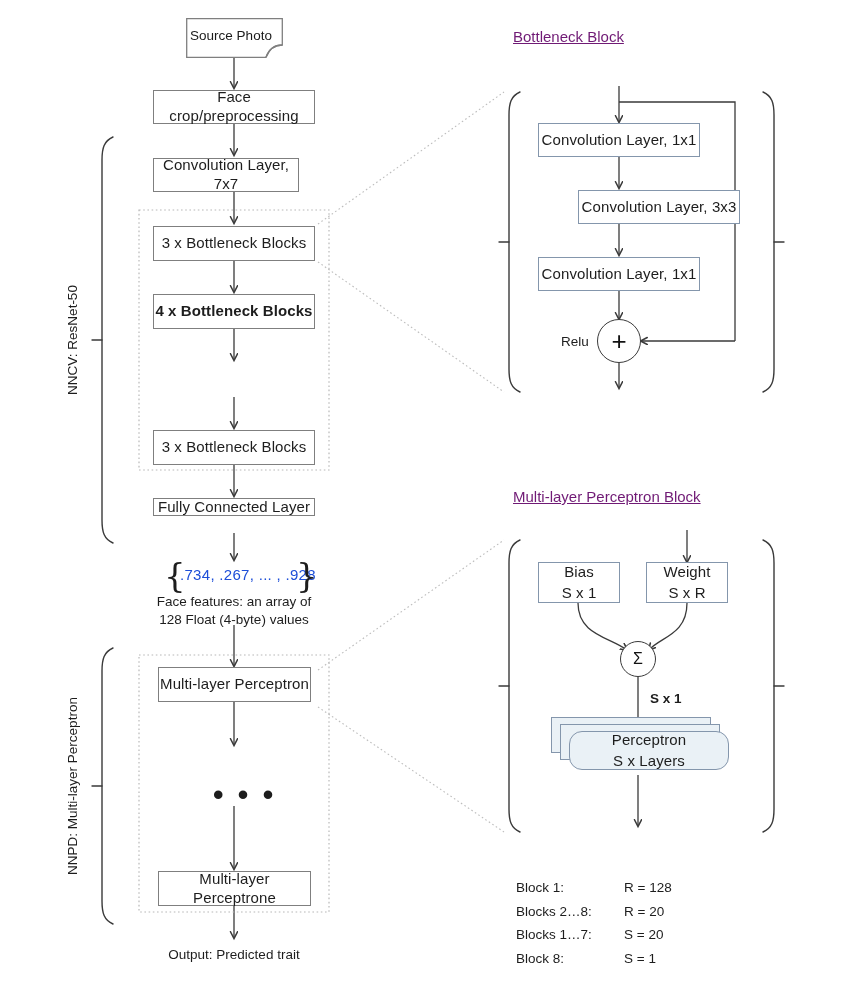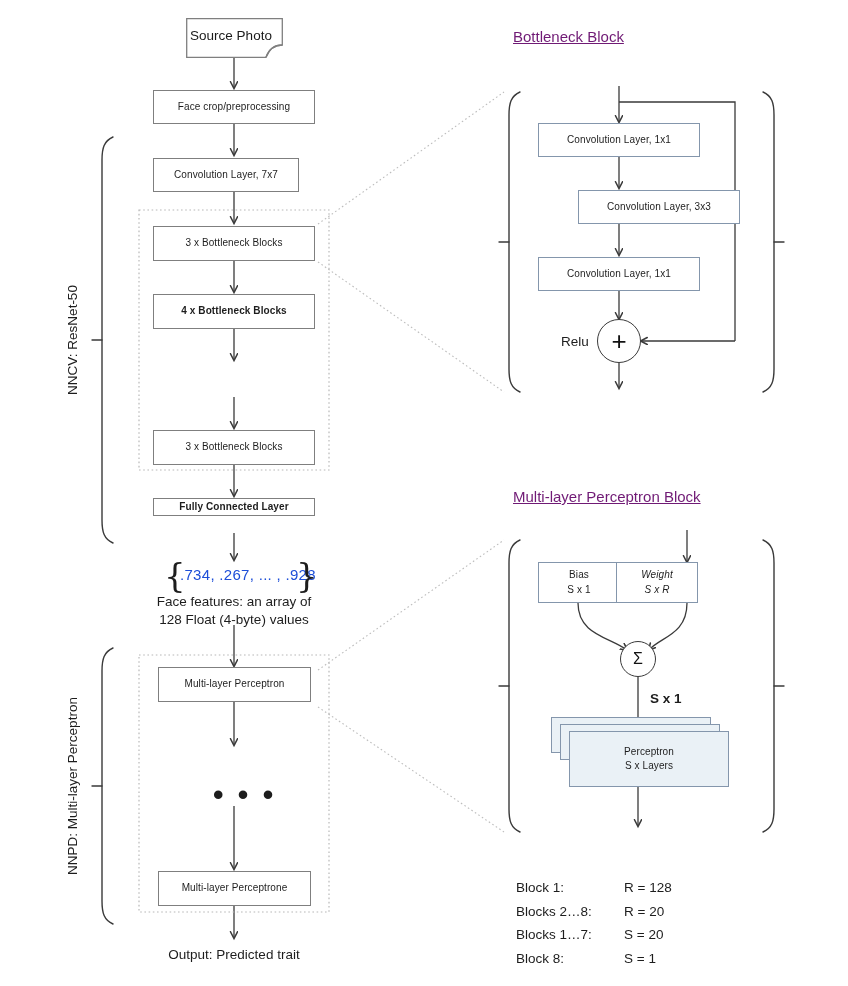--- a/index.html
+++ b/index.html
@@ -29,21 +29,21 @@
   }
   .node {
     position: absolute;
     box-sizing: border-box;
     border: 1.3px solid #8496ac;
     background: #ffffff;
     display: flex;
     align-items: center;
     justify-content: center;
     text-align: center;
-    font-size: 10px;
+    font-size: 15px;
     color: #1d1d1d;
     line-height: 1.25;
     letter-spacing: .1px;
   }
   .node.gray {
     border-color: #7f7f7f;
   }
   .node.stackfill {
     background: #eaf1f6;
     border-color: #8496ac;
@@ -235,21 +235,21 @@
 
   <div class="node gray" style="left:153px; top:294px; width:162px; height:35px;font-weight:bold;">
     <span>4 x Bottleneck Blocks</span>
   </div>
 
 
   <div class="node gray" style="left:153px; top:430px; width:162px; height:35px;">
     <span>3 x Bottleneck Blocks</span>
   </div>
 
-  <div class="node gray" style="left:153px; top:498px; width:162px; height:18px;font-weight:bold;">
+  <div class="node gray" style="left:153px; top:498px; width:162px; height:18px;">
     <span>Fully Connected Layer</span>
   </div>
 
   <div class="brace-char" style="left:164px; top:558px;">{</div>
   <div class="featarr" style="left:180px; top:566px;">.734, .267, ... , .928</div>
   <div class="brace-char" style="left:296px; top:558px;">}</div>
 
   <div class="centered-text" style="left:134px; top:592px; width:200px;">Face features: an array of</div>
   <div class="centered-text" style="left:134px; top:610px; width:200px;">128 Float (4-byte) values</div>
 
@@ -284,34 +284,34 @@
   <div class="op-circle plus" style="left:597px; top:319px; width:44px; height:44px;">
     <span>+</span>
   </div>
 
   <div class="heading" style="left:513px; top:488px;">Multi-layer Perceptron Block</div>
 
   <div class="node" style="left:538px; top:562px; width:82px; height:41px; flex-direction:column; gap:2px;">
     <span>Bias</span>
     <span>S x 1</span>
   </div>
-  <div class="node" style="left:616px; top:562px; width:82px; height:41px; flex-direction:column; gap:2px;font-style:italic;">
+  <div class="node" style="left:646px; top:562px; width:82px; height:41px; flex-direction:column; gap:2px;">
     <span>Weight</span>
     <span>S x R</span>
   </div>
 
   <div class="op-circle" style="left:620px; top:641px; width:36px; height:36px;">
     <span>Σ</span>
   </div>
 
   <div class="plain-text" style="left:650px; top:690px; font-weight:bold;">S x 1</div>
 
   <div class="node stackfill" style="left:551px; top:717px; width:160px; height:36px; z-index:1;"></div>
   <div class="node stackfill" style="left:560px; top:724px; width:160px; height:36px; z-index:2;"></div>
-  <div class="node stackfill" style="left:569px; top:731px; width:160px; height:56px; z-index:3; flex-direction:column; gap:2px;">
+  <div class="node stackfill" style="left:569px; top:731px; width:160px; height:39px; z-index:3; flex-direction:column; gap:2px;border-radius:13px;">
     <span>Perceptron</span>
     <span>S x Layers</span>
   </div>
 
   <div class="legend" style="left:516px; top:876px;">
     <div class="legend-row">
       <span class="legend-key">Block 1:</span>
       <span>R = 128</span>
     </div>
     <div class="legend-row">

